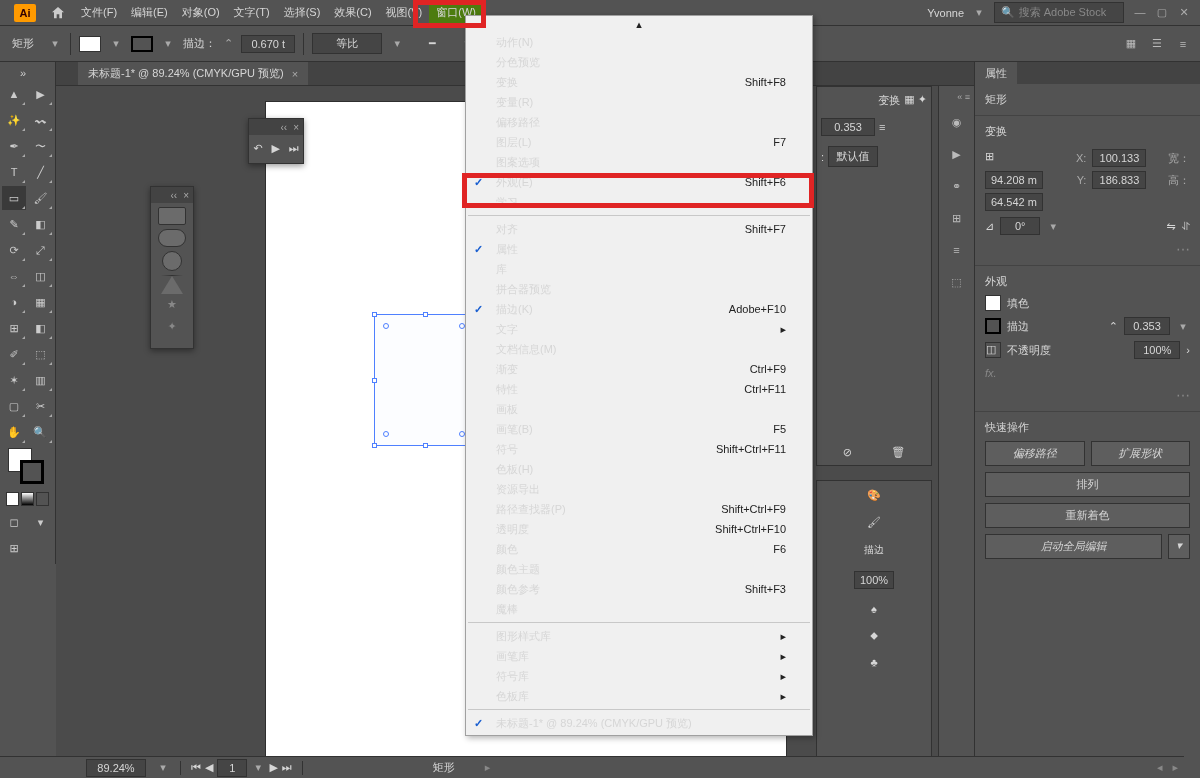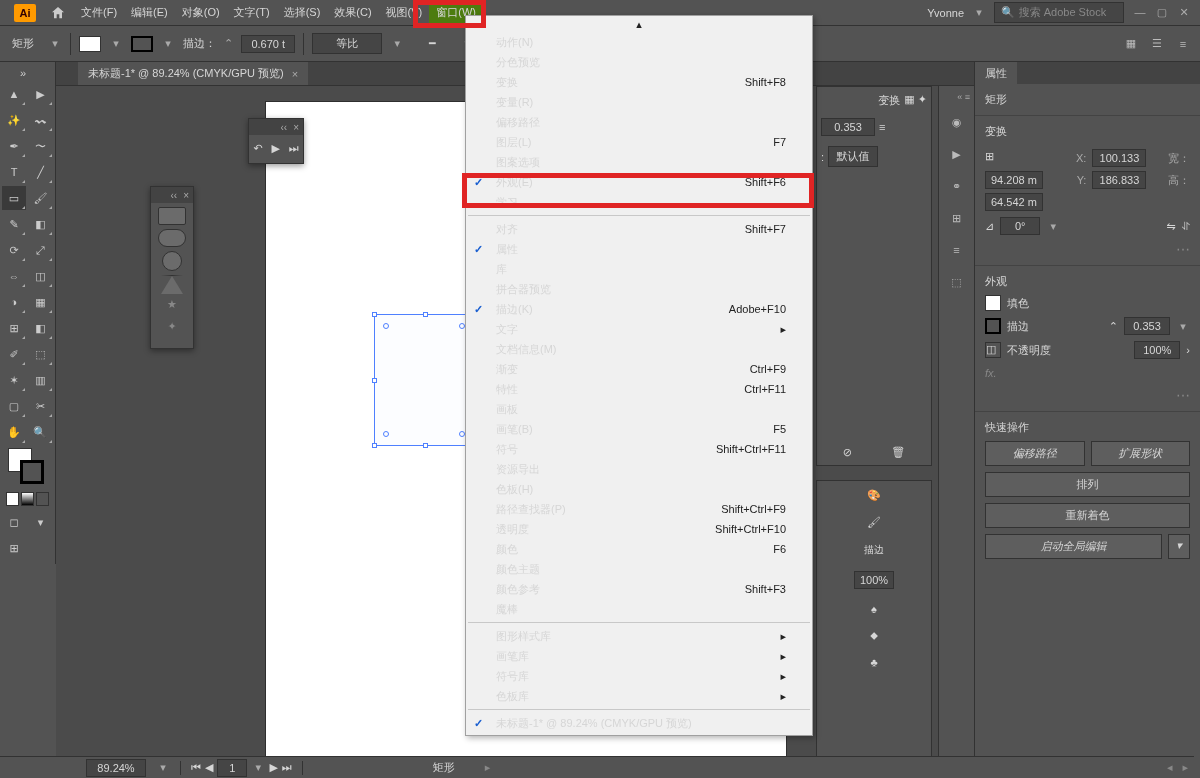--- a/index.html
+++ b/index.html
@@ -69,21 +69,21 @@
   .floatpanel .titlebar span{ color:#aaa; font-size:10px;}
   .shape-panel{ left:150px; top:186px; width:44px; padding-bottom:6px;}
   .shape-panel .shape{ width:28px;height:18px; margin:4px auto; background:#6b6b6b; border:1px solid #323232; border-radius:2px;}
   .shape-panel .shape.round{ border-radius:10px;}
   .shape-panel .shape.circle{ border-radius:50%; width:20px; height:20px;}
   .shape-panel .shape.poly{ width:0;height:0; border-left:11px solid transparent;border-right:11px solid transparent;border-bottom:18px solid #6b6b6b; background:none; border-radius:0;}
   .history-panel{ left:248px; top:118px; width:56px; height:46px;}
   .history-panel .icons{ display:flex; justify-content:space-around; align-items:center; height:26px;}
 
   
-  .statusbar{ position:absolute; left:0; bottom:0; right:6px; height:22px; background:#535353; border-top:1px solid #323232; display:flex; align-items:center; padding:0 6px; gap:10px;}
+  .statusbar{ position:absolute; left:0; bottom:0; right:16px; height:22px; background:#535353; border-top:1px solid #323232; display:flex; align-items:center; padding:0 6px; gap:10px;}
   .statusbar .pager{ display:flex; align-items:center; gap:4px;}
   .statusbar .sep2{ flex:0 0 1px; height:14px; background:#323232;}
 
   
   .dropdown { position:absolute; left:465px; top:15px; width:348px; background:#f0f0f0; border:1px solid #a0a0a0; box-shadow:2px 2px 6px rgba(0,0,0,.3); z-index:50; padding:2px 0;}
   .dropdown .row{ height:20px; display:flex; align-items:center; padding:0 26px 0 30px; color:#222; position:relative;}
   .dropdown .row .shortcut{ margin-left:auto; color:#222;}
   .dropdown .row .check{ position:absolute; left:8px; color:#1a5fd0; font-weight:bold;}
   .dropdown .row .arrow{ margin-left:auto; color:#222;}
   .dropdown hr{ border:none; border-top:1px solid #c8c8c8; margin:3px 2px;}
@@ -458,24 +458,24 @@
     </div>
     <div class="row">
       <span>画笔(B)</span>
       <span class="shortcut">F5</span>
     </div>
     <div class="row">
       <span>符号</span>
       <span class="shortcut">Shift+Ctrl+F11</span>
     </div>
     <div class="row">
+      <span>色板(H)</span>
+    </div>
+    <div class="row">
       <span>资源导出</span>
-    </div>
-    <div class="row">
-      <span>色板(H)</span>
     </div>
     <div class="row">
       <span>路径查找器(P)</span>
       <span class="shortcut">Shift+Ctrl+F9</span>
     </div>
     <div class="row">
       <span>透明度</span>
       <span class="shortcut">Shift+Ctrl+F10</span>
     </div>
     <div class="row">

